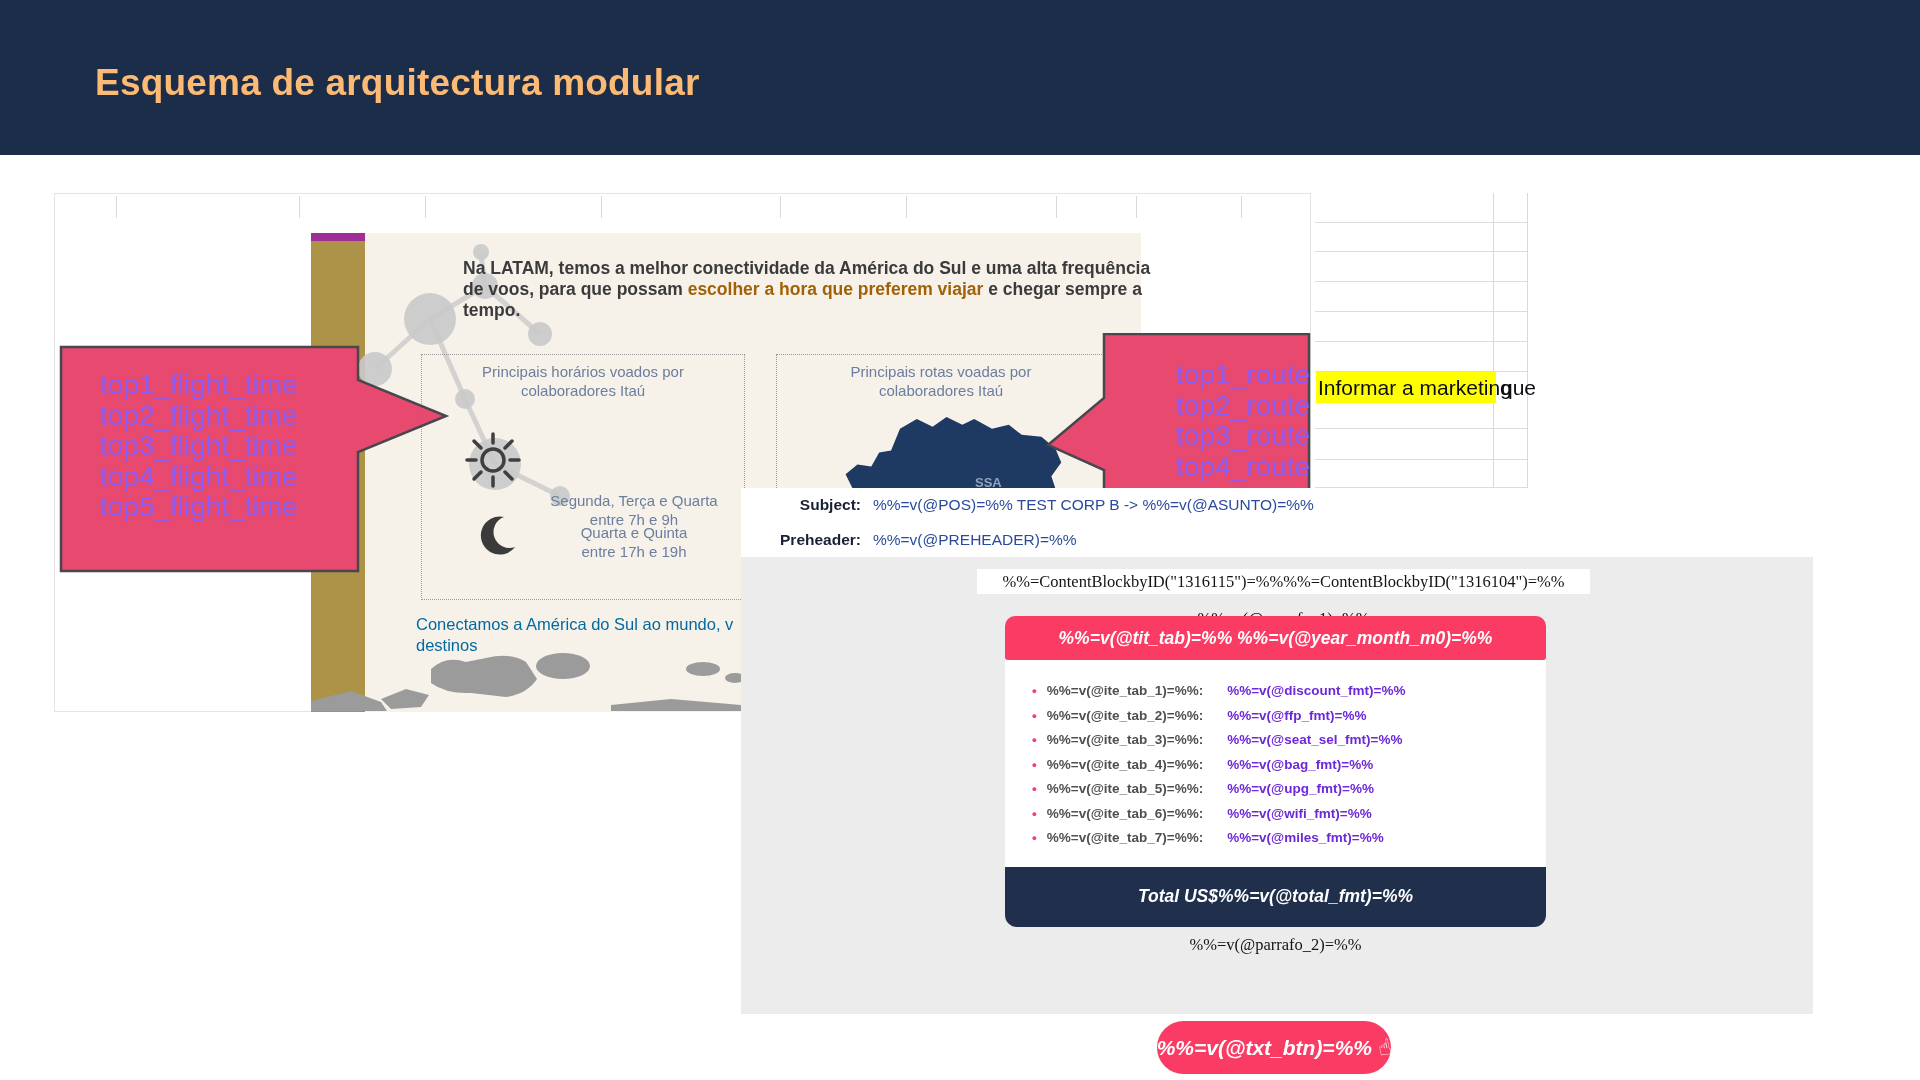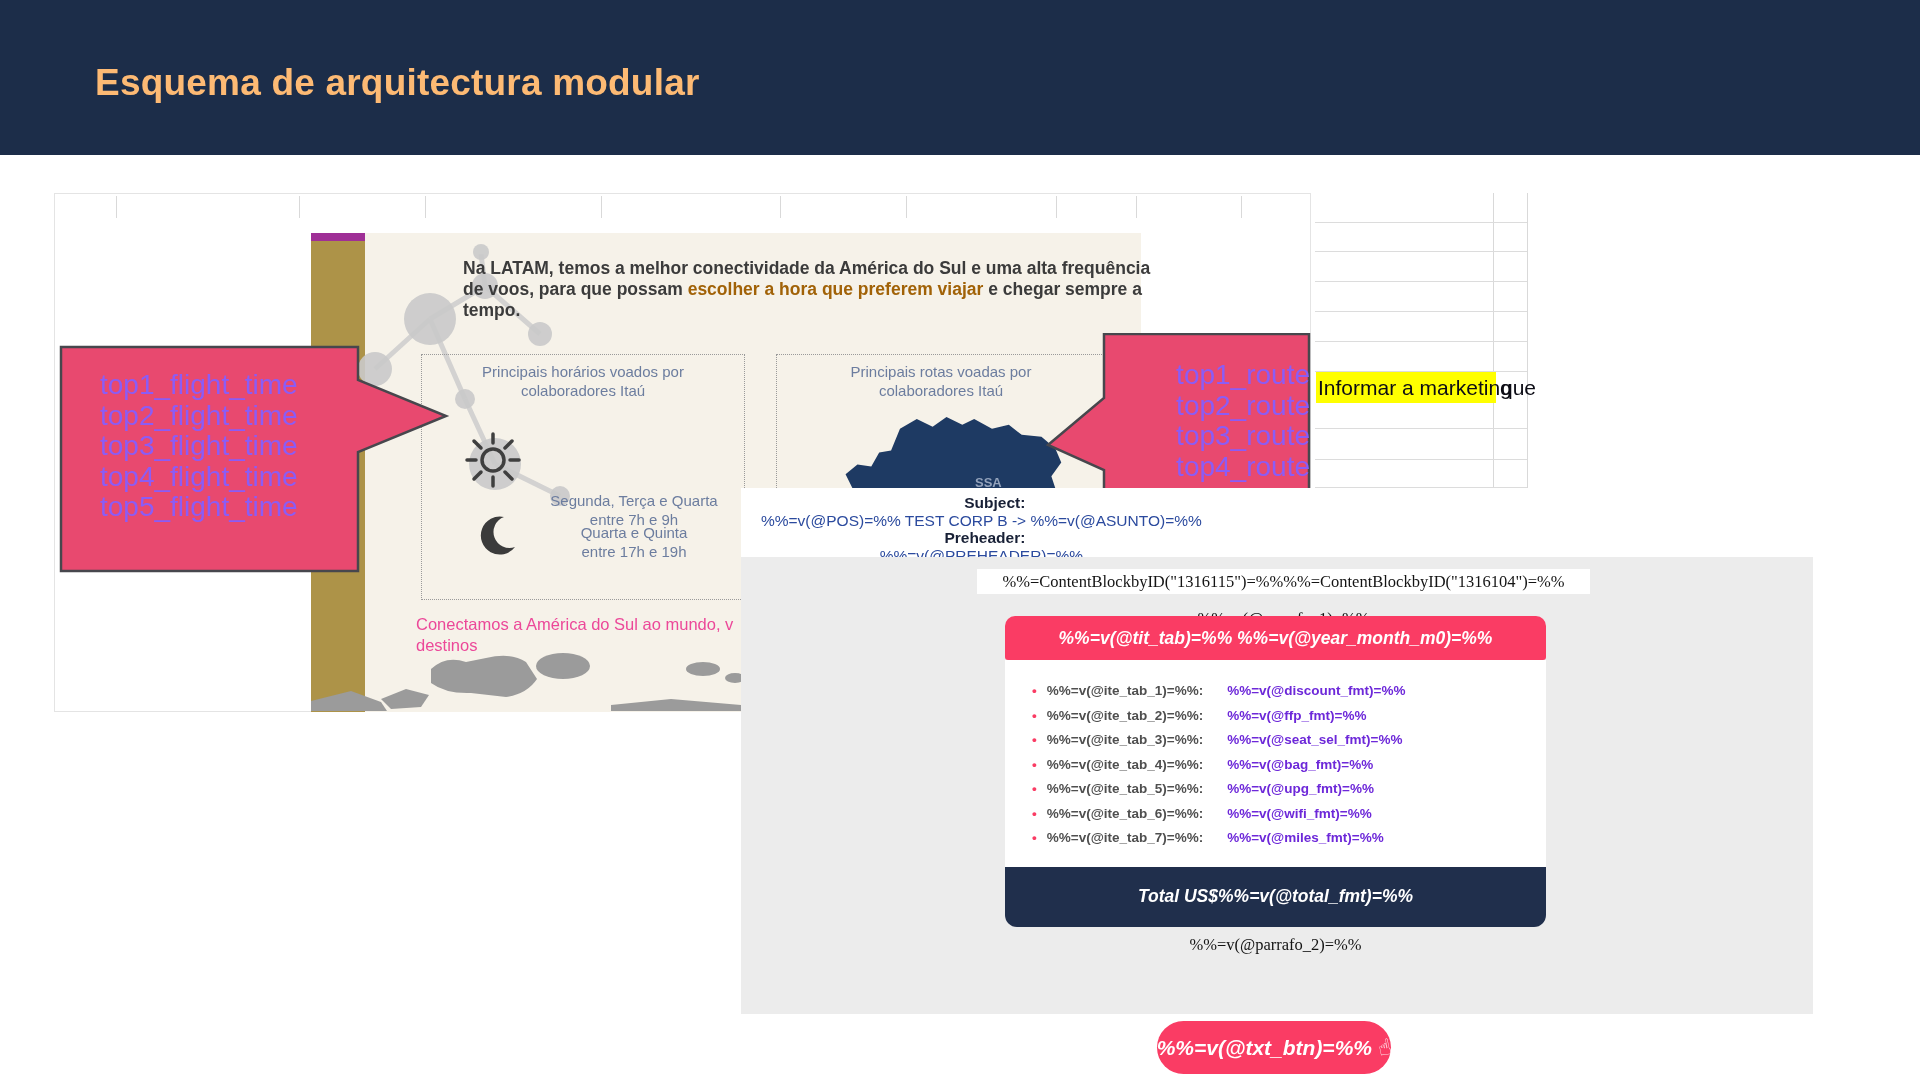--- a/index.html
+++ b/index.html
@@ -34,30 +34,30 @@
   .cream { left:310px; top:39px; width:776px; height:479px; background:#f6f2e9; }
   .intro { left:408px; top:64px; width:692px; font-size:17.5px; font-weight:bold;
            color:#3b3b3b; line-height:21px; }
   .intro .gold { color:#a16207; }
   .dotted-box { border:1.5px dotted #9a9a9a; background:transparent; }
   .box-title { text-align:center; padding-top:7px; font-size:15px; line-height:19px;
                color:#6c7d9f; white-space:pre-line; }
   .sched-text { position:absolute; font-size:15px; line-height:19px; color:#6c7d9f;
                 text-align:center; white-space:pre-line; width:200px; }
   .connect { left:361px; top:420px; width:390px; font-size:16.5px; line-height:21px;
-             color:#ec4899; white-space:pre-line; }
+             color:#0369a1; white-space:pre-line; }
   .ssa { position:absolute; left:198px; top:120px; font-size:13px; font-weight:bold; color:#93a2bb; }
 
   
   .callout-text { color:#8b5cf6; font-size:28px; line-height:30.5px; z-index:2; }
 
   
   .email-panel { left:741px; top:488px; width:1072px; height:526px; background:#ffffff; z-index:3; }
   .subj-rows { position:absolute; left:20px; top:6px; }
-  .subj-row { display:flex; height:22px; margin-bottom:13px; align-items:center;flex-direction:column; }
+  .subj-row { display:flex; height:22px; margin-bottom:13px; align-items:center; }
   .subj-label { width:100px; text-align:right; font-weight:bold; font-size:15.5px; color:#182036;
                 margin-right:12px; }
   .subj-value { font-size:15.5px; color:#2b4a9e; white-space:nowrap; }
   .gray-area { position:absolute; left:0; top:69px; width:1072px; height:457px; background:#ececec; }
   .cb-strip { position:absolute; left:236px; top:12px; width:613px; height:25px; background:#ffffff;
               font-family:"Liberation Serif", serif; font-size:16.5px; line-height:25px;
               text-align:center; color:#141414; white-space:nowrap; }
   .parrafo { position:absolute; font-family:"Liberation Serif", serif; font-size:16.5px;
              color:#141414; text-align:center; }
   .card { position:absolute; left:264px; top:59px; width:541px;border-radius:27px; }

